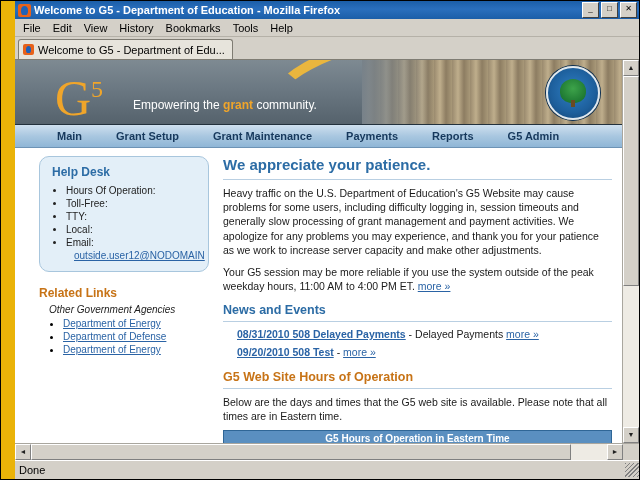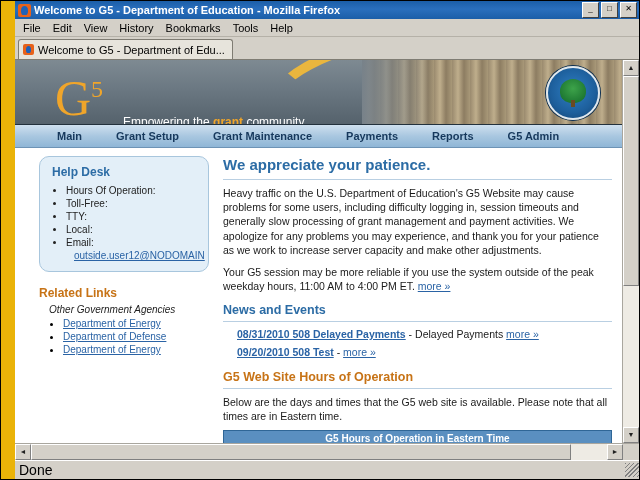--- a/index.html
+++ b/index.html
@@ -156,24 +156,23 @@
   .banner .g5 {
     position: absolute; left: 40px; top: 4px;
     color: #f0a52a;
     font-family: "Liberation Serif", serif;
     font-size: 50px;
     line-height: 50px;
     font-weight: normal;
   }
   .banner .g5 sup { font-size: 24px; vertical-align: super; }
   .banner .tagline {
-    position: absolute; left: 108px; top: 38px;
+    position: absolute; left: 118px; top: 38px;
     color: #ffffff;
     font-size: 12px;
-    margin-top: 17px;
   }
   .banner .tagline b { color: #f0a52a; }
   .seal {
     position: absolute; right: 22px; top: 6px;
     width: 50px; height: 50px;
     border-radius: 50%;
     background: radial-gradient(circle at 50% 45%, #2f7fc4 0%, #1d5f9c 60%, #123f6c 100%);
     border: 2px solid #dfe8ef;
     box-shadow: 0 0 0 1px #0c2f52;
   }
@@ -351,21 +350,21 @@
     box-sizing: border-box;
     width: 540px;
   }
   .corner { width: 16px; background: #d4d0c8; }
   
   .statusbar {
     height: 18px;
     background: #d4d0c8;
     border-top: 1px solid #fff;
     display: flex; align-items: center;
-    font-size: 14px;
+    font-size: 11px;
     color: #000;
     padding-left: 4px;
     flex: 0 0 auto;
   }
   .statusbar .grip {
     margin-left: auto;
     width: 14px; height: 14px;
     background:
       repeating-linear-gradient(135deg, #808080 0 1px, transparent 1px 3px);
   }

